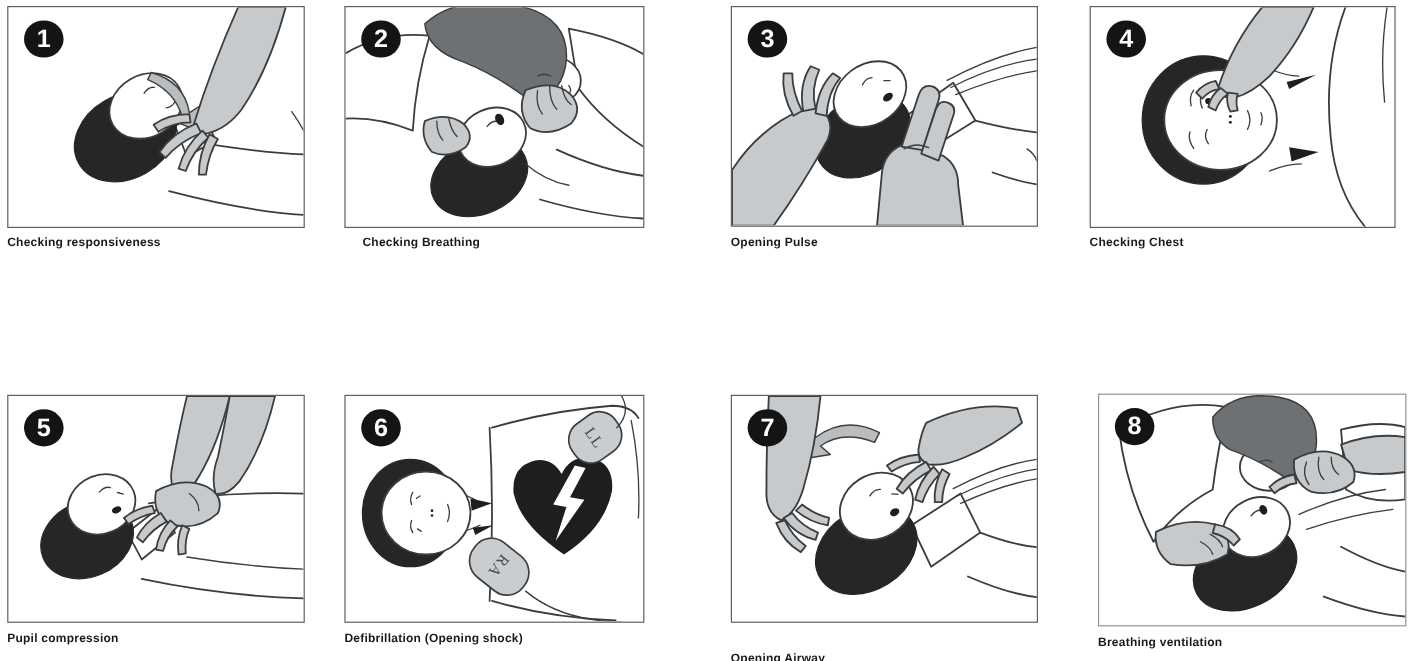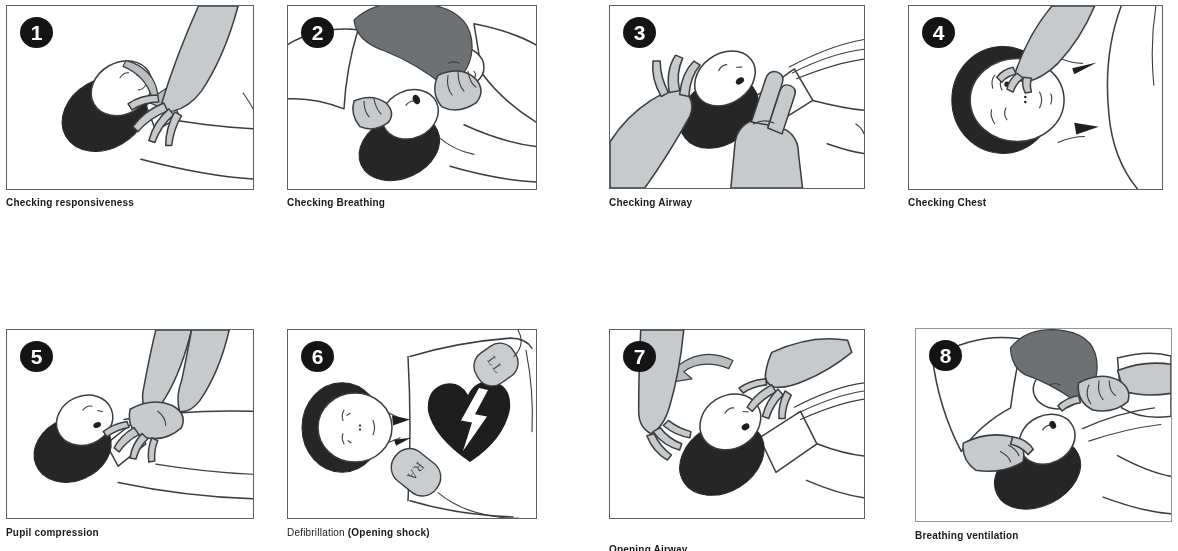--- a/index.html
+++ b/index.html
@@ -9,21 +9,21 @@
   html,body{margin:0;padding:0}
   body{width:1178px;height:551px;position:relative;background:var(--background);overflow:hidden;
        font-family:"Liberation Sans",sans-serif}
   .panel{position:absolute;border:1px solid var(--panel-border);background:#fff;box-sizing:border-box;overflow:hidden}
   .panel.light{border-color:#949494}
   .art{position:absolute;left:0;top:0;width:100%;height:100%}
   .badge{position:absolute;left:13px;top:11px;width:33px;height:31px;border-radius:50%;
          background:var(--badge-bg);color:var(--badge-text);display:flex;align-items:center;justify-content:center;
          font-weight:bold;font-size:21px;line-height:1}
   .caption{position:absolute;text-align:left;font-weight:bold;font-size:10px;color:var(--caption-text);letter-spacing:.2px}
-  .cap-norm{font-weight:400}
+  .cap-norm{font-weight:700}
   
   .skin{fill:#ffffff;stroke:var(--outline);stroke-width:1.5;stroke-linejoin:round;stroke-linecap:round}
   .hair{fill:var(--hair-dark);stroke:var(--hair-dark);stroke-width:1}
   .ghair{fill:#6d7174;stroke:var(--outline);stroke-width:1.2;stroke-linejoin:round}
   .arm{fill:var(--rescuer-gray);stroke:var(--outline);stroke-width:1.5;stroke-linejoin:round;stroke-linecap:round}
   .ln{fill:none;stroke:var(--outline);stroke-width:1.5;stroke-linecap:round}
   .ln2{fill:none;stroke:var(--outline);stroke-width:1.1;stroke-linecap:round}
   .dark{fill:#1e1e1e;stroke:none}
   .padfill{fill:#c9cdcf;stroke:var(--outline);stroke-width:1.4}
   .arrowfill{fill:#b9bdbf;stroke:var(--outline);stroke-width:1.2;stroke-linejoin:round}
@@ -90,21 +90,21 @@
     <g>
       <path class="ln" d="M176,120 Q215,138 248,142"></path>
       <path class="ln" d="M162,162 Q210,176 248,178"></path>
       <path class="ln2" d="M150,132 Q166,146 186,150"></path>
     </g>
   </svg>
   <div class="badge">
       <span>2</span>
     </div>
 </div>
-<div class="caption" style="left:287px;top:197px;width:250px">Checking Breathing</div>
+<div class="caption" style="left:302px;top:197px;width:250px">Checking Breathing</div>
 
 <div class="panel" style="left:609px;top:5px;width:256px;height:184px">
   <svg class="art" viewBox="0 0 248 185" preserveAspectRatio="none">
     <g>
       <path class="skin" d="M142,92 L180,64 L198,96 L158,122 Z"></path>
       <path class="ln2" d="M175,62 Q215,40 248,34"></path>
       <path class="ln2" d="M178,68 Q216,48 248,44"></path>
       <path class="ln2" d="M182,74 Q220,58 248,54"></path>
       <path class="ln" d="M198,96 Q228,104 248,106"></path>
       <path class="ln" d="M212,140 Q234,148 248,150"></path>
@@ -127,21 +127,21 @@
       <path class="arm" d="M118,185 L122,140 Q124,122 140,116 L172,126 Q184,134 184,150 L188,185 Z"></path>
       <path class="arm" d="M138,118 l14,-44 q3,-9 11,-7 q8,3 5,12 l-13,42 z"></path>
       <path class="arm" d="M154,124 l12,-38 q3,-8 10,-5 q7,3 4,11 l-12,38 z"></path>
       <path class="ln2" d="M140,120 q10,-6 20,-1"></path>
     </g>
   </svg>
   <div class="badge">
       <span>3</span>
     </div>
 </div>
-<div class="caption" style="left:609px;top:197px;width:256px">Checking Airway</div>
+<div class="caption" style="left:609px;top:197px;width:256px">Opening Pulse</div>
 
 <div class="panel" style="left:908px;top:5px;width:255px;height:185px">
   <svg class="art" viewBox="0 0 248 185" preserveAspectRatio="none">
     <g>
       <path class="ln" d="M208,0 Q190,50 196,110 Q200,155 224,185"></path>
       <path class="ln2" d="M242,0 Q236,40 240,80"></path>
       <path class="ln2" d="M146,52 Q160,58 170,58"></path>
       <path class="ln2" d="M146,138 Q160,132 172,132"></path>
       <path class="dark" d="M160,63 l24,-6 -22,12 z"></path>
       <path class="dark" d="M162,118 l24,4 -22,8 z"></path>

